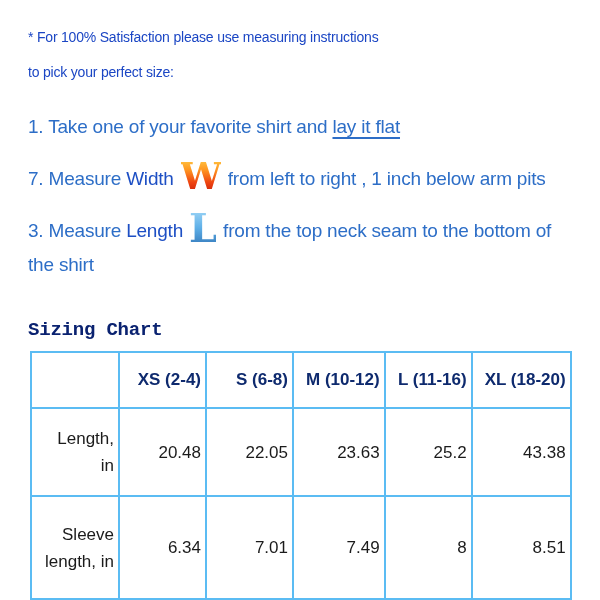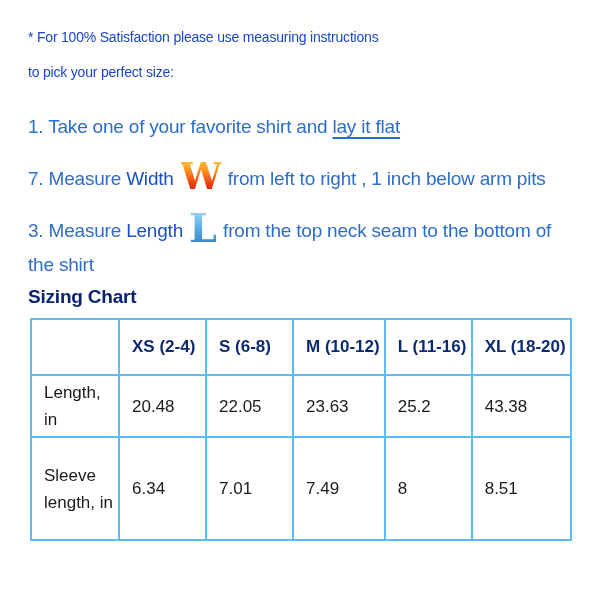--- a/index.html
+++ b/index.html
@@ -46,51 +46,52 @@
   .letter-icon text {
     font-family: "DejaVu Serif", serif;
     font-weight: bold;
   }
 
   .chart-title {
     color: #0a2270;
     font-weight: bold;
     font-size: 19px;
     letter-spacing: -0.2px;
-    margin-top: 6px;
+    margin-top: 39px;
     margin-bottom: 10px;
+    font-family: Liberation Mono, monospace;
   }
 
   table.chart {
     border-collapse: collapse;
     table-layout: fixed;
     margin-left: 2px;
   }
   table.chart th, table.chart td {
     border: 2px solid #5bbcf3;
     vertical-align: middle;
-    text-align: left;
+    text-align: right;
     padding: 0 4px 0 12px;
     overflow: hidden;
   }
   table.chart th {
     color: #0e2a6e;
     font-weight: bold;
     font-size: 17px;
     white-space: pre;
   }
   table.chart td {
     color: #1b1b1b;
     font-size: 17px;
     line-height: 27px;
   }
   td.rowlabel { padding-left: 8px; padding-right: 4px; }
   tr.head-row  { height: 56px; }
   tr.row-width { height: 60px; }
-  tr.row-length{ height: 62px; }
+  tr.row-length{ height: 88px; }
   tr.row-sleeve{ height: 103px; }
   col.c0 { width: 88px; }
   col.c1 { width: 87px; }
   col.c2 { width: 87px; }
   col.c3 { width: 86px; }
   col.c4 { width: 87px; }
   col.c5 { width: 90px; }
 </style>
 </head>
 <body>

